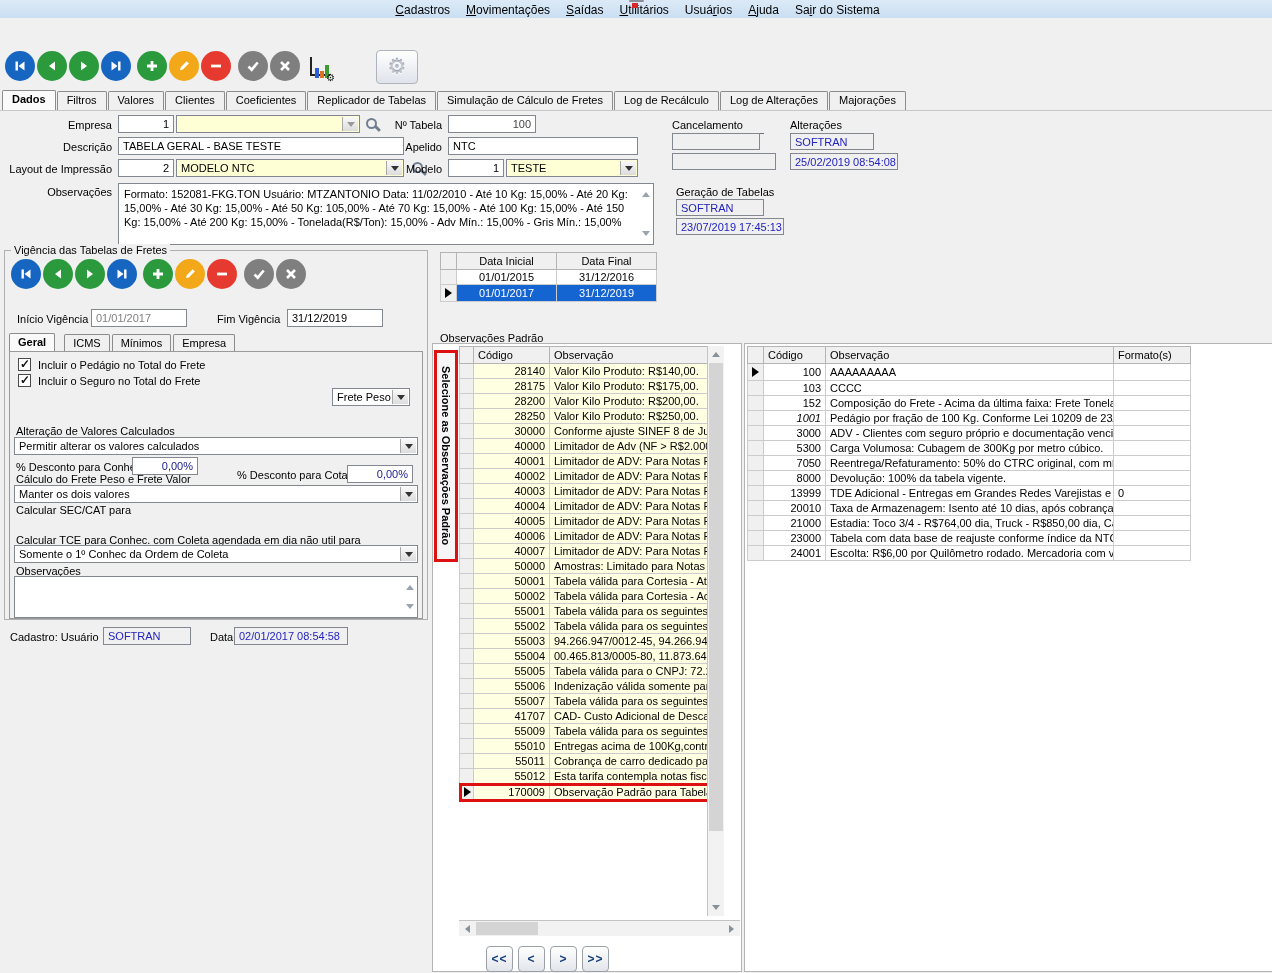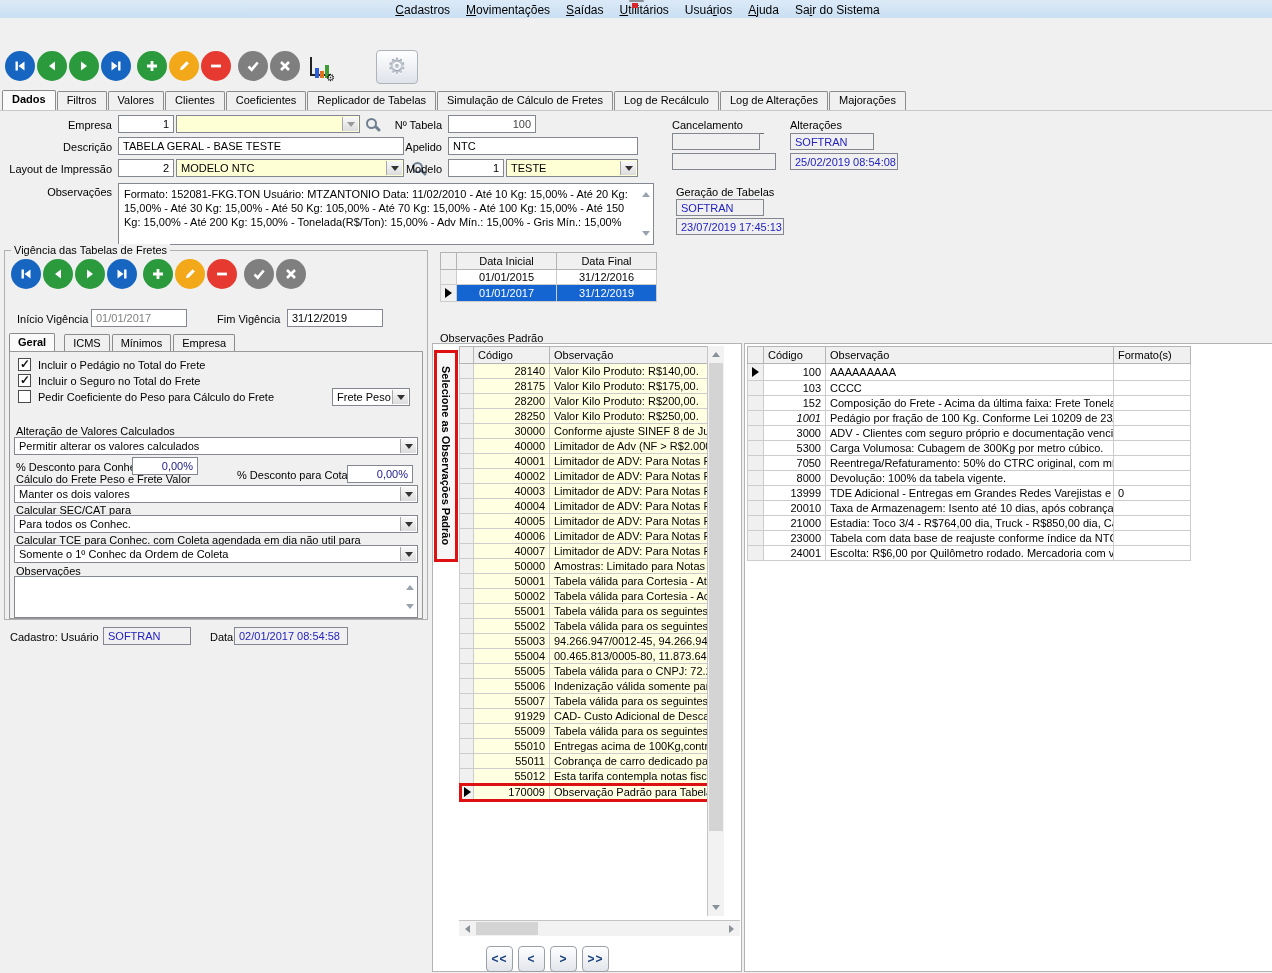--- a/index.html
+++ b/index.html
@@ -323,40 +323,35 @@
     <span class="checkbox cbx checked" style="left:8px; top:1px;"></span>
     <span class="lbl" style="left:28px; top:2px;">Incluir o Pedágio no Total do Frete</span>
   </div>
 
   <div style="position:relative; height:16px;" class="checked">
     <span class="checkbox cbx checked" style="left:8px; top:1px;"></span>
     <span class="lbl" style="left:28px; top:2px;">Incluir o Seguro no Total do Frete</span>
   </div>
 
 
-  <div style="position:relative; height:16px;">
-    <span class="checkbox cbx" style="left:8px; top:1px;"></span>
-    <span class="lbl" style="left:28px; top:2px;">Pedir Coeficiente do Peso para Cálculo do Frete</span>
-  </div>
 </div>
       <div class="field" style="left:322px; top:36px; width:78px; height:18px;">Frete Peso<span class="dd"></span></div>
 
       <span class="lbl" style="left:6px; top:73px;">Alteração de Valores Calculados</span>
       <div class="field" style="left:4px; top:85px; width:404px; height:18px;">Permitir alterar os valores calculados<span class="dd"></span></div>
 
       <span class="lbl" style="left:6px; top:109px;">% Desconto para Conhec.</span>
       <div class="field num" style="left:122px; top:105px; width:66px; height:18px; color:#1a1a8c;">0,00%</div>
       <span class="lbl" style="left:227px; top:117px;">% Desconto para Cotação</span>
       <div class="field num" style="left:337px; top:113px; width:66px; height:18px; color:#1a1a8c;">0,00%</div>
 
       <span class="lbl" style="left:6px; top:121px;">Cálculo do Frete Peso e Frete Valor</span>
       <div class="field" style="left:4px; top:133px; width:404px; height:18px;">Manter os dois valores<span class="dd"></span></div>
 
       <span class="lbl" style="left:6px; top:152px;">Calcular SEC/CAT para</span>
-      <div class="field" style="left:4px; top:163px; width:404px; height:18px;">Para todos os Conhec.<span class="dd"></span></div>
 
       <span class="lbl" style="left:6px; top:182px;">Calcular TCE para Conhec. com  Coleta agendada em dia não util para</span>
       <div class="field" style="left:4px; top:193px; width:404px; height:18px;">Somente o 1º Conhec da Ordem de Coleta<span class="dd"></span></div>
 
       <span class="lbl" style="left:6px; top:213px;">Observações</span>
       <div class="field" style="left:4px; top:224px; width:404px; height:42px;">
         <span class="mini-up"></span>
         <span class="mini-dn"></span>
       </div>
     </div>
@@ -592,21 +587,21 @@
               <span class="row-arrow"></span>
             </td>
     <td class="c-cod" style="width:76px;">55007</td>
     <td>Tabela válida para os seguintes CNPJ do</td>
   </tr>
 
   <tr>
     <td class="ind" style="width:14px;">
               <span class="row-arrow"></span>
             </td>
-    <td class="c-cod" style="width:76px;">91929</td>
+    <td class="c-cod" style="width:76px;">41707</td>
     <td>CAD- Custo Adicional de Descarga (Seg</td>
   </tr>
 
   <tr>
     <td class="ind" style="width:14px;">
               <span class="row-arrow"></span>
             </td>
     <td class="c-cod" style="width:76px;">55009</td>
     <td>Tabela válida para os seguintes CNPJ do</td>
   </tr>

